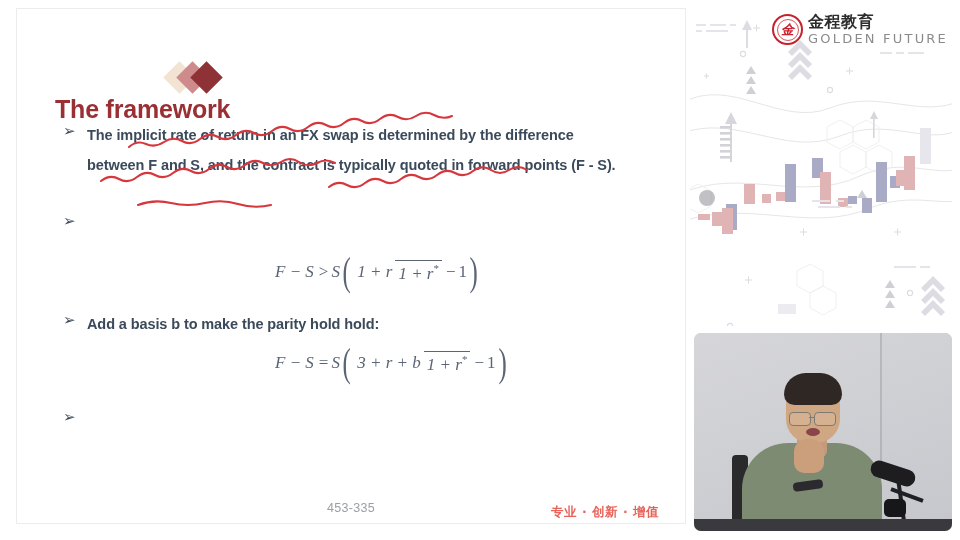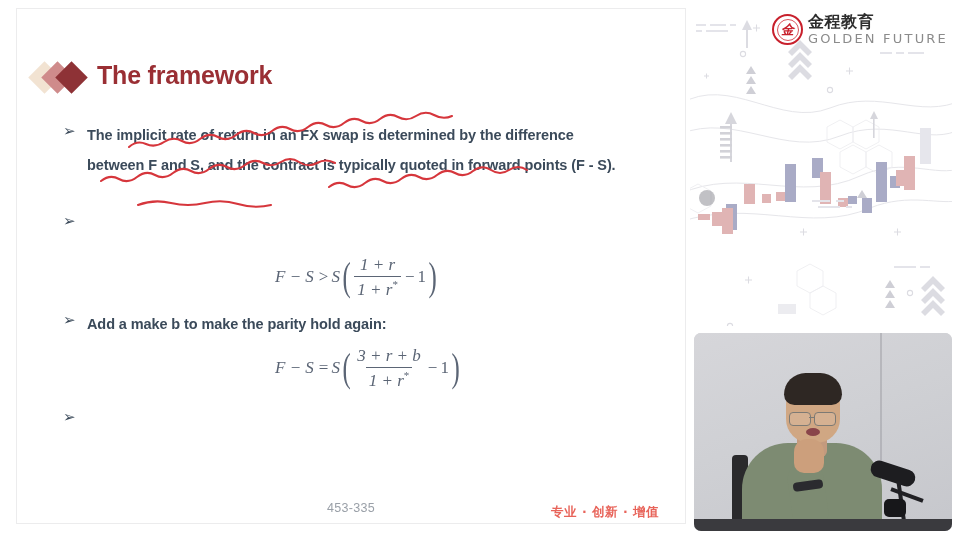--- a/index.html
+++ b/index.html
@@ -31,25 +31,26 @@
     height: 516px;
     background: #ffffff;
     border: 1px solid #ececed;
     box-sizing: border-box;
     overflow: hidden;
   }
 
   
   #title-row {
     position: absolute;
-    left: 16px;
+    left: 36px;
     top: 52px;
     display: flex;
-    align-items: flex-start;
+    align-items: flex-end;
     height: 40px;
+    flex-direction: column;
   }
   .diamonds {
     position: relative;
     width: 62px;
     height: 34px;
     flex: 0 0 auto;
   }
   .dia {
     position: absolute;
     width: 23px;
@@ -119,21 +120,21 @@
     font-size: 40px;
     font-family: "Liberation Serif", serif;
     line-height: 0.85;
     font-weight: 300;
     color: #5b6575;
     transform: scaleX(0.62);
     display: inline-block;
   }
   .frac {
     display: inline-flex;
-    flex-direction: column;
+    flex-direction: row;
     align-items: center;
     vertical-align: middle;
     margin: 0 1px;
   }
   .frac .num { padding: 0 3px 1px 3px; }
   .frac .den { padding: 1px 3px 0 3px; border-top: 1.2px solid #5b6575; }
   .sup {
     font-size: 11px;
     vertical-align: super;
     font-style: normal;
@@ -438,21 +439,21 @@
         <span class="num">1 + r</span>
         <span class="den"><span>1 + r</span><span class="sup">*</span></span>
       </span>
       <span class="op">−</span>
       <span class="num-lit">1</span>
       <span class="paren">)</span>
     </div>
 
     <div class="bullet" id="b3">
       <div class="bullet-mark">➢</div>
-      <div class="bullet-text">Add a make b to make the parity hold again:</div>
+      <div class="bullet-text">Add a basis b to make the parity hold hold:</div>
     </div>
 
     <div class="formula" id="f2">
       <span class="fx-lead">F − S</span>
       <span class="op">=</span>
       <span>S</span>
       <span class="paren">(</span>
       <span class="frac">
         <span class="num">3 + r + b</span>
         <span class="den"><span>1 + r</span><span class="sup">*</span></span>

